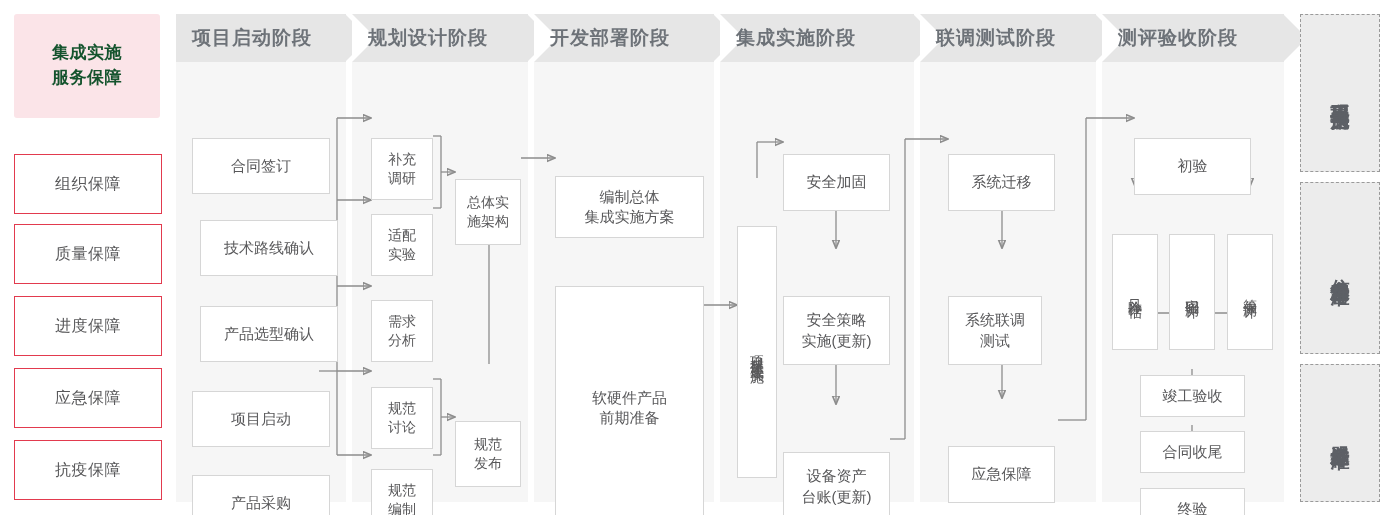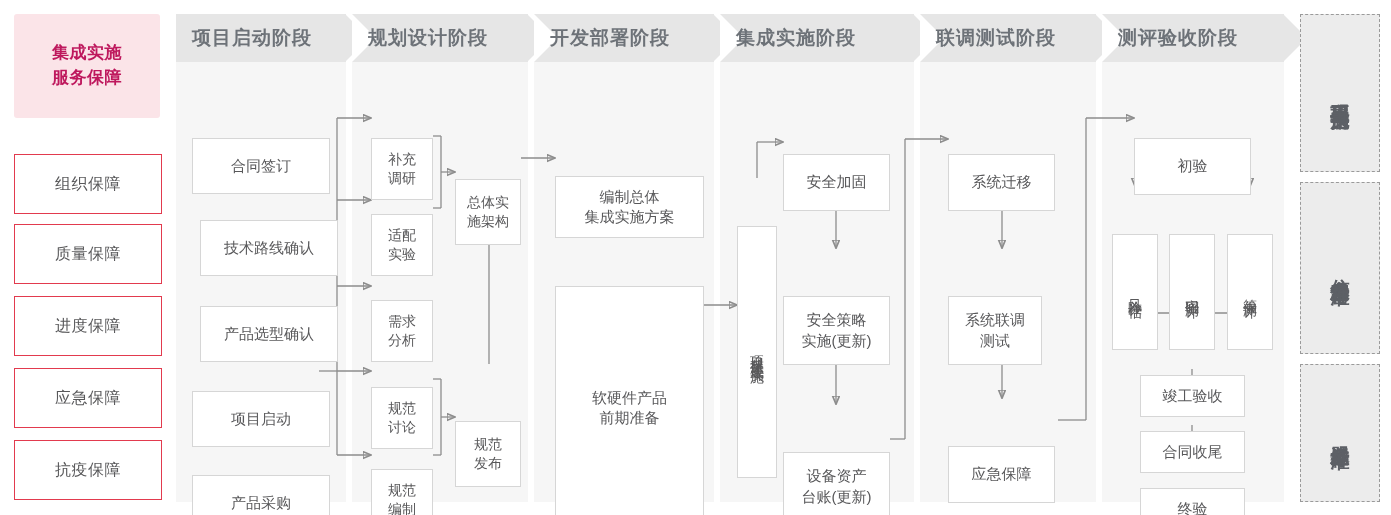--- a/index.html
+++ b/index.html
@@ -11,21 +11,21 @@
     position:relative;
     width:1391px;height:515px;
     background:#ffffff;
     overflow:hidden;
   }
   
   .side-title{
     position:absolute;left:14px;top:14px;width:146px;height:104px;
     background:#fbe4e8;border-radius:3px;
     display:flex;align-items:center;justify-content:center;
-    color:#be185d;font-weight:bold;font-size:17px;line-height:1.45;
+    color:#14532d;font-weight:bold;font-size:17px;line-height:1.45;
     text-align:center;letter-spacing:.5px;
   }
   .side-item{
     position:absolute;left:14px;width:146px;height:58px;
     background:#ffffff;border:1.6px solid #e23a4e;
     display:flex;align-items:center;justify-content:center;
     color:#58585a;font-size:16px;letter-spacing:.5px;
   }
   
   .col-panel{

